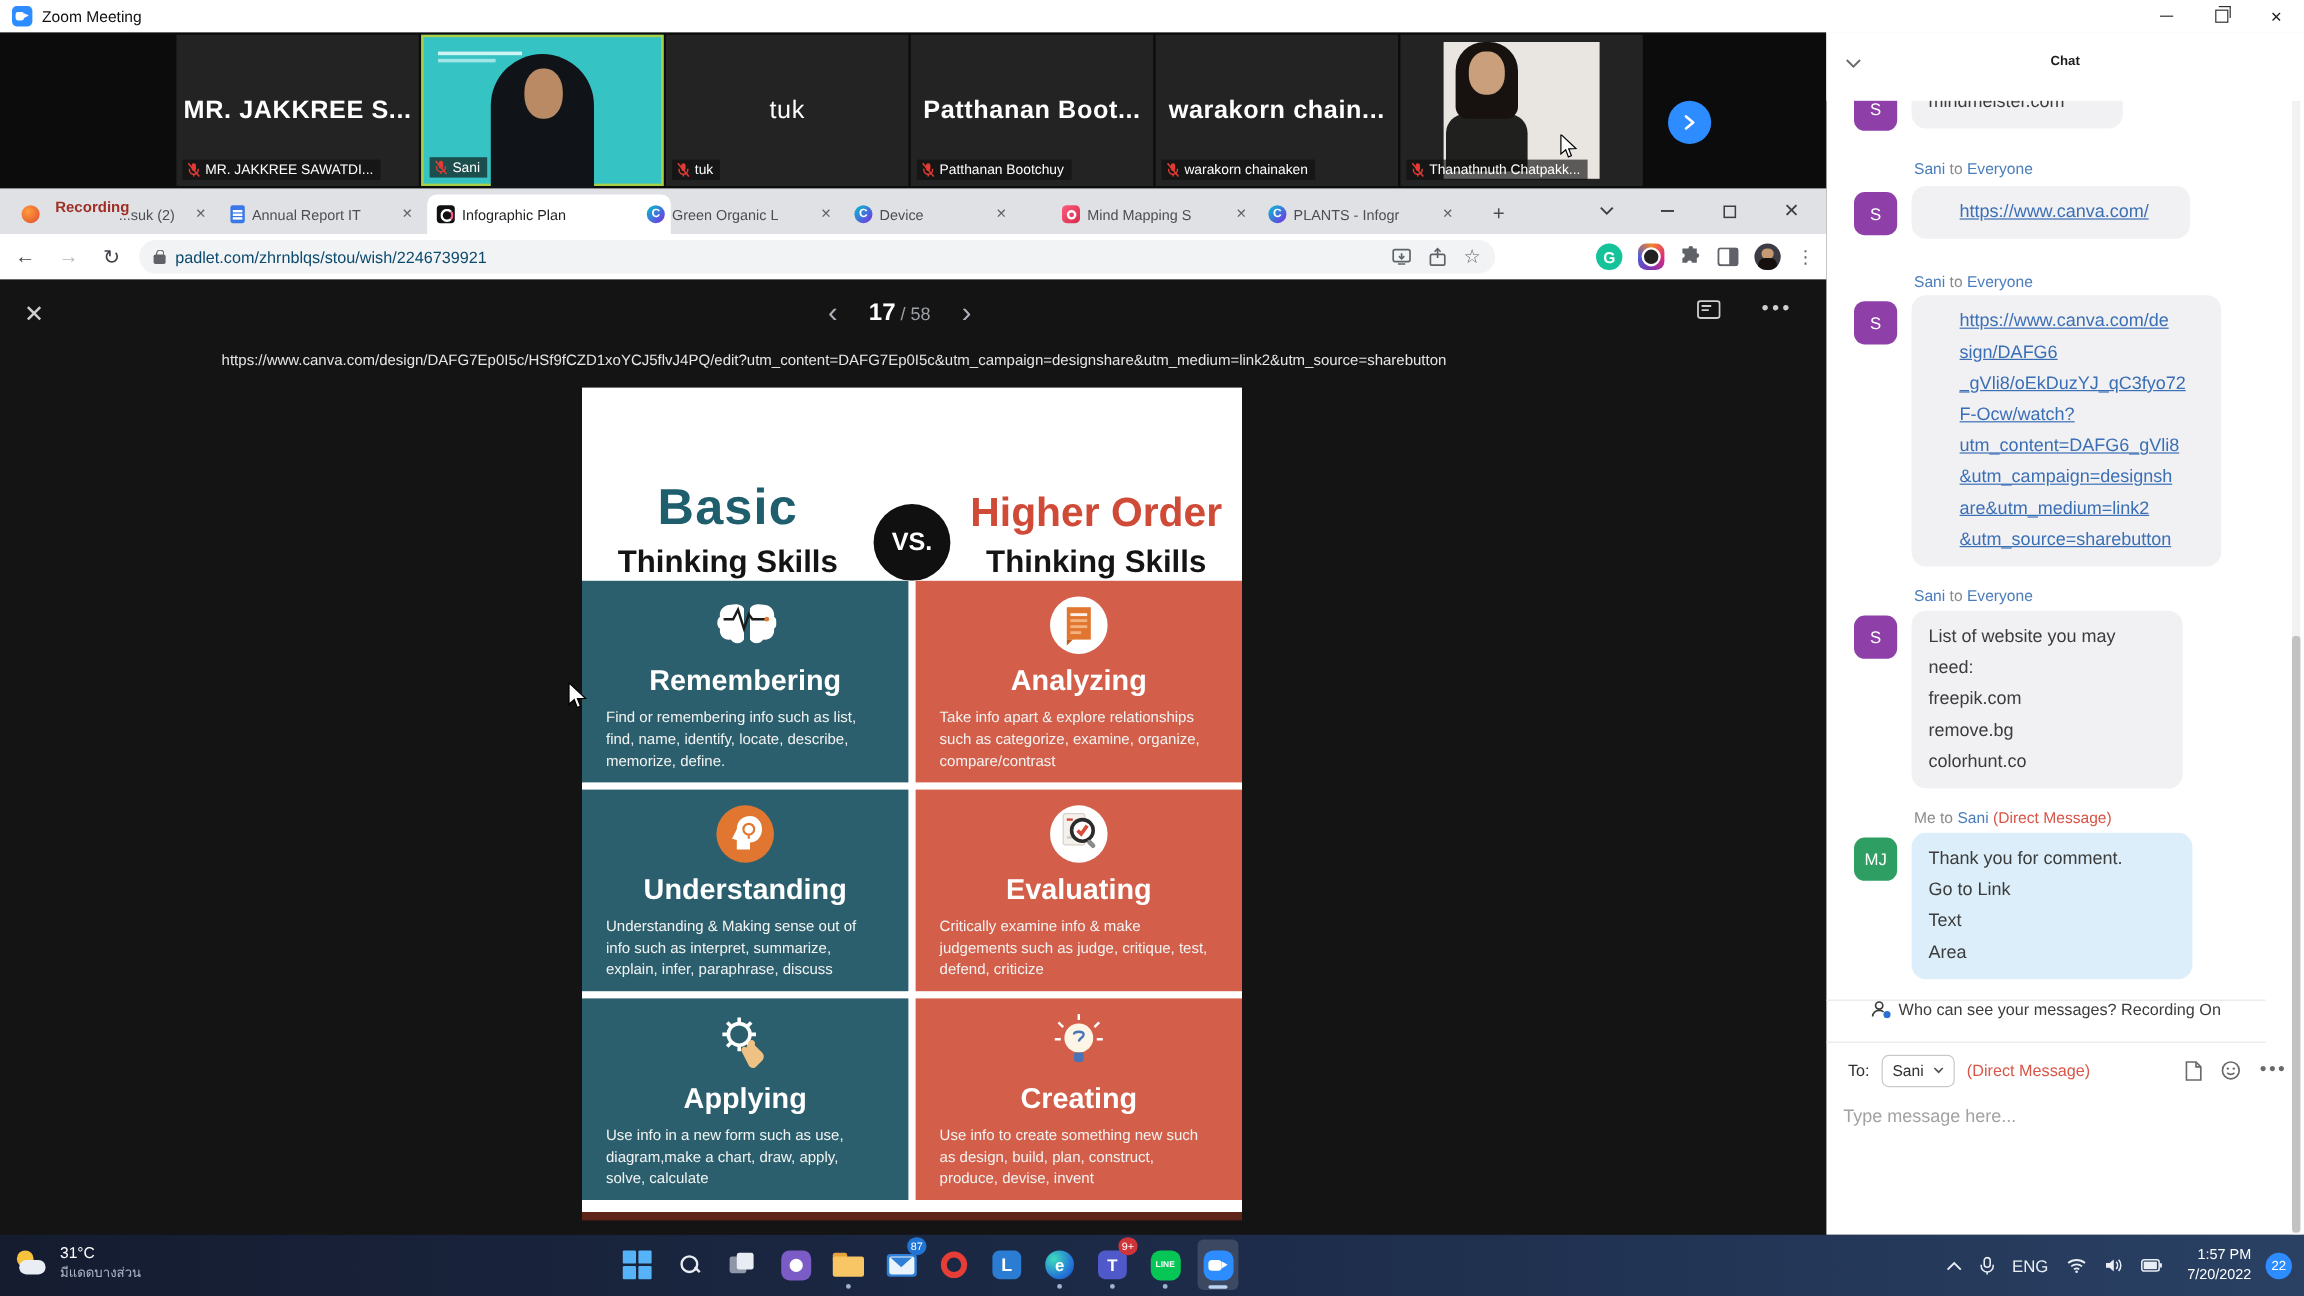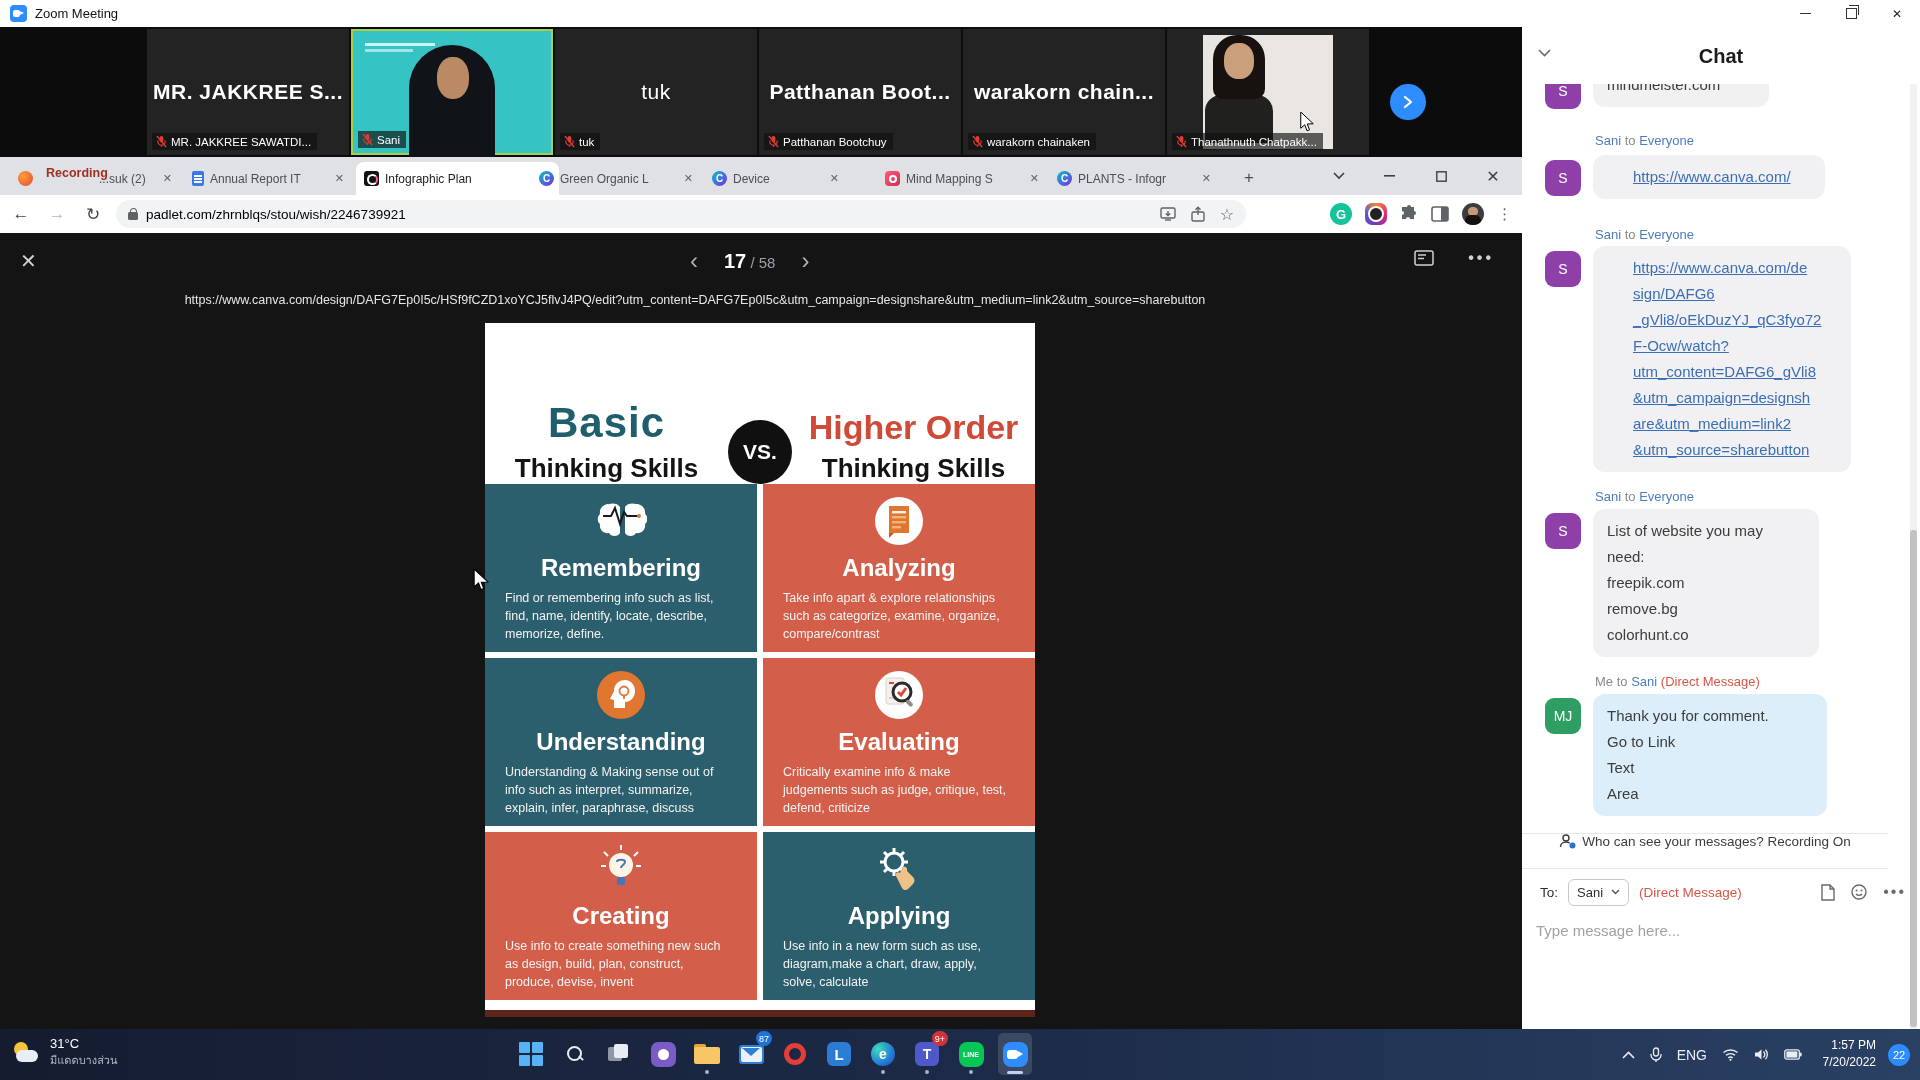--- a/index.html
+++ b/index.html
@@ -62,21 +62,21 @@
   .newtab-btn{position:absolute;left:1236px;top:8px;width:26px;height:26px;border-radius:50%;display:flex;align-items:center;justify-content:center;color:#4b4f54;font-size:17px;}
   .strip-ctrl{position:absolute;top:0;width:42px;height:38px;display:flex;align-items:center;justify-content:center;color:#3c4043;}
 
   .toolbar{position:absolute;left:0;top:38px;width:1522px;height:38px;background:#fff;display:flex;align-items:center;}
   .nav-btn{width:30px;height:30px;display:flex;align-items:center;justify-content:center;font-size:17px;color:#414549;margin-left:6px;}
   .nav-btn.disabled{color:#b6b9bd;}
   .url-pill{margin-left:8px;width:1130px;height:28px;border-radius:14px;background:#f1f3f4;display:flex;align-items:center;padding:0 12px;box-sizing:border-box;}
   .lock-icon{width:10px;height:12px;position:relative;margin-right:8px;}
   .lock-icon:before{content:"";position:absolute;left:0;top:4px;width:10px;height:8px;background:#5f6368;border-radius:1.5px;}
   .lock-icon:after{content:"";position:absolute;left:1.5px;top:0;width:7px;height:6px;border:1.6px solid #5f6368;border-bottom:none;border-radius:4px 4px 0 0;box-sizing:border-box;}
-  .url-text{font-size:13.5px;color:#000000;}
+  .url-text{font-size:13.5px;color:#0c4a6e;}
   .pill-icons{margin-left:auto;display:flex;gap:14px;color:#5f6368;align-items:center;}
   .toolbar-right{margin-left:auto;display:flex;align-items:center;gap:13px;margin-right:10px;}
   .grammarly-icon{width:22px;height:22px;border-radius:50%;background:#15c39a;color:#fff;font-size:13px;font-weight:bold;display:flex;align-items:center;justify-content:center;}
   .cam-ring-icon{width:22px;height:22px;border-radius:7px;background:conic-gradient(#f58529,#dd2a7b,#8134af,#515bd4,#f58529);display:flex;align-items:center;justify-content:center;}
   .cam-ring-icon i{width:12px;height:12px;border-radius:50%;background:#222;border:2px solid #fff;display:block;}
   .puzzle-icon,.sidebar-icon{color:#5f6368;}
   .profile-avatar{width:22px;height:22px;border-radius:50%;background:#3c3c44;position:relative;overflow:hidden;}
   .profile-avatar:before{content:"";position:absolute;left:6px;top:4px;width:10px;height:9px;background:#c59a72;border-radius:45%;}
   .profile-avatar:after{content:"";position:absolute;left:3px;top:12px;width:16px;height:10px;background:#15100d;border-radius:6px 6px 0 0;}
   .kebab{color:#5f6368;font-size:15px;letter-spacing:0;}
@@ -109,21 +109,21 @@
   .cell-icon{height:58px;display:flex;align-items:center;justify-content:center;margin-top:8px;}
   .cell-head{text-align:center;color:#fff;font-weight:bold;font-size:24px;margin-top:4px;}
   .cell-body{color:#f2f3f2;font-size:12.5px;line-height:1.45;padding:7px 23px 0 20px;}
 
   
   .cursor{position:absolute;z-index:9;}
 
   
   .chat{position:absolute;left:1522px;top:27px;width:398px;height:1002px;background:#fff;}
   .chat-header{position:absolute;left:0;top:0;width:398px;height:57px;background:#fff;z-index:3;}
-  .chat-title{position:absolute;left:0;top:18px;width:398px;text-align:center;font-weight:bold;font-size:20px;color:#1c1c1c;}
+  .chat-title{position:absolute;left:0;top:18px;width:398px;text-align:center;font-weight:bold;font-size:11px;color:#1c1c1c;}
   .chat-collapse{position:absolute;left:16px;top:22px;color:#6a6a6a;}
   .msg-avatar{position:absolute;width:36px;height:36px;border-radius:9px;color:#fff;font-size:14px;
     display:flex;align-items:center;justify-content:center;}
   .av-purple{background:#8e3fa8;}
   .av-green{background:#2e9e62;}
   .sender{position:absolute;font-size:13px;color:#8a8a8a;}
   .sender .who{color:#4a7dbd;}
   .sender .dm{color:#d85548;}
   .bubble{position:absolute;background:#f1f1f4;border-radius:12px;padding:9px 14px;box-sizing:border-box;
     font-size:15px;line-height:26px;color:#3c3c3c;white-space:pre-line;}
@@ -478,50 +478,50 @@
                   <rect x="15" y="12" width="5" height="2" fill="#d84b3a"></rect>
                   <rect x="15" y="27" width="12" height="1.8" fill="#cfc8bc"></rect>
                   <circle cx="28" cy="22" r="9" fill="#fff" stroke="#2b2b2b" stroke-width="3"></circle>
                   <polyline points="24,22 27,25 32,18" fill="none" stroke="#d84b3a" stroke-width="3"></polyline>
                   <rect x="34" y="29" width="8" height="4" rx="2" transform="rotate(45 34 29)" fill="#8b8b8b"></rect>
                 </svg>
               </div>
             <div class="cell-head">Evaluating</div>
             <div class="cell-body">Critically examine info &amp; make judgements such as judge, critique, test, defend, criticize</div>
           </div>
+          <div class="cell teal">
+            <div class="cell-icon">
+                <svg width="54" height="50" viewBox="0 0 54 50">
+                  <g fill="none" stroke="#fff" stroke-width="3">
+                    <circle cx="22" cy="18" r="9"></circle>
+                    <path d="M22 4v5M22 27v5M8 18h5M31 18h5M12 8l3.5 3.5M28.5 24.5 32 28M32 8l-3.5 3.5M15.5 24.5 12 28"></path>
+                  </g>
+                  <path d="M30 24c3-3 6 0 5 3l6 6c2 2 2 5 0 7l-5 5c-2 2-5 1-6-1l-6-12c-1-3 2-5 4-3z" fill="#f0c184"></path>
+                </svg>
+              </div>
+            <div class="cell-head">Applying</div>
+            <div class="cell-body">Use info in a new form such as use, diagram,make a chart, draw, apply, solve, calculate</div>
+          </div>
           <div class="cell orange">
             <div class="cell-icon">
                 <svg width="46" height="50" viewBox="0 0 46 50">
                   <g stroke="#fff" stroke-width="2">
                     <line x1="23" y1="1" x2="23" y2="6"></line>
                     <line x1="6" y1="8" x2="10" y2="12"></line>
                     <line x1="40" y1="8" x2="36" y2="12"></line>
                     <line x1="3" y1="22" x2="8" y2="22"></line>
                     <line x1="38" y1="22" x2="43" y2="22"></line>
                   </g>
                   <circle cx="23" cy="21" r="12" fill="#fdf6e6"></circle>
                   <path d="M19 18c0-3 8-3 8 0s-4 3-4 6" fill="none" stroke="#4a74b8" stroke-width="2"></path>
                   <rect x="19" y="33" width="8" height="8" rx="2" fill="#4a74b8"></rect>
                 </svg>
               </div>
             <div class="cell-head">Creating</div>
             <div class="cell-body">Use info to create something new such as design, build, plan, construct, produce, devise, invent</div>
-          </div>
-          <div class="cell teal">
-            <div class="cell-icon">
-                <svg width="54" height="50" viewBox="0 0 54 50">
-                  <g fill="none" stroke="#fff" stroke-width="3">
-                    <circle cx="22" cy="18" r="9"></circle>
-                    <path d="M22 4v5M22 27v5M8 18h5M31 18h5M12 8l3.5 3.5M28.5 24.5 32 28M32 8l-3.5 3.5M15.5 24.5 12 28"></path>
-                  </g>
-                  <path d="M30 24c3-3 6 0 5 3l6 6c2 2 2 5 0 7l-5 5c-2 2-5 1-6-1l-6-12c-1-3 2-5 4-3z" fill="#f0c184"></path>
-                </svg>
-              </div>
-            <div class="cell-head">Applying</div>
-            <div class="cell-body">Use info in a new form such as use, diagram,make a chart, draw, apply, solve, calculate</div>
           </div>
         </div>
         <div class="card-bottomline"></div>
       </div>
 
       <svg class="cursor" style="left:472px;top:336px;" width="18" height="22" viewBox="0 0 12 16">
           <polygon points="1,0 1,13 4.2,10.2 6,15 8,14.2 6.2,9.6 11,9.4" fill="#fff" stroke="#000" stroke-width="0.8"></polygon>
         </svg>
     </div>
   </div>

